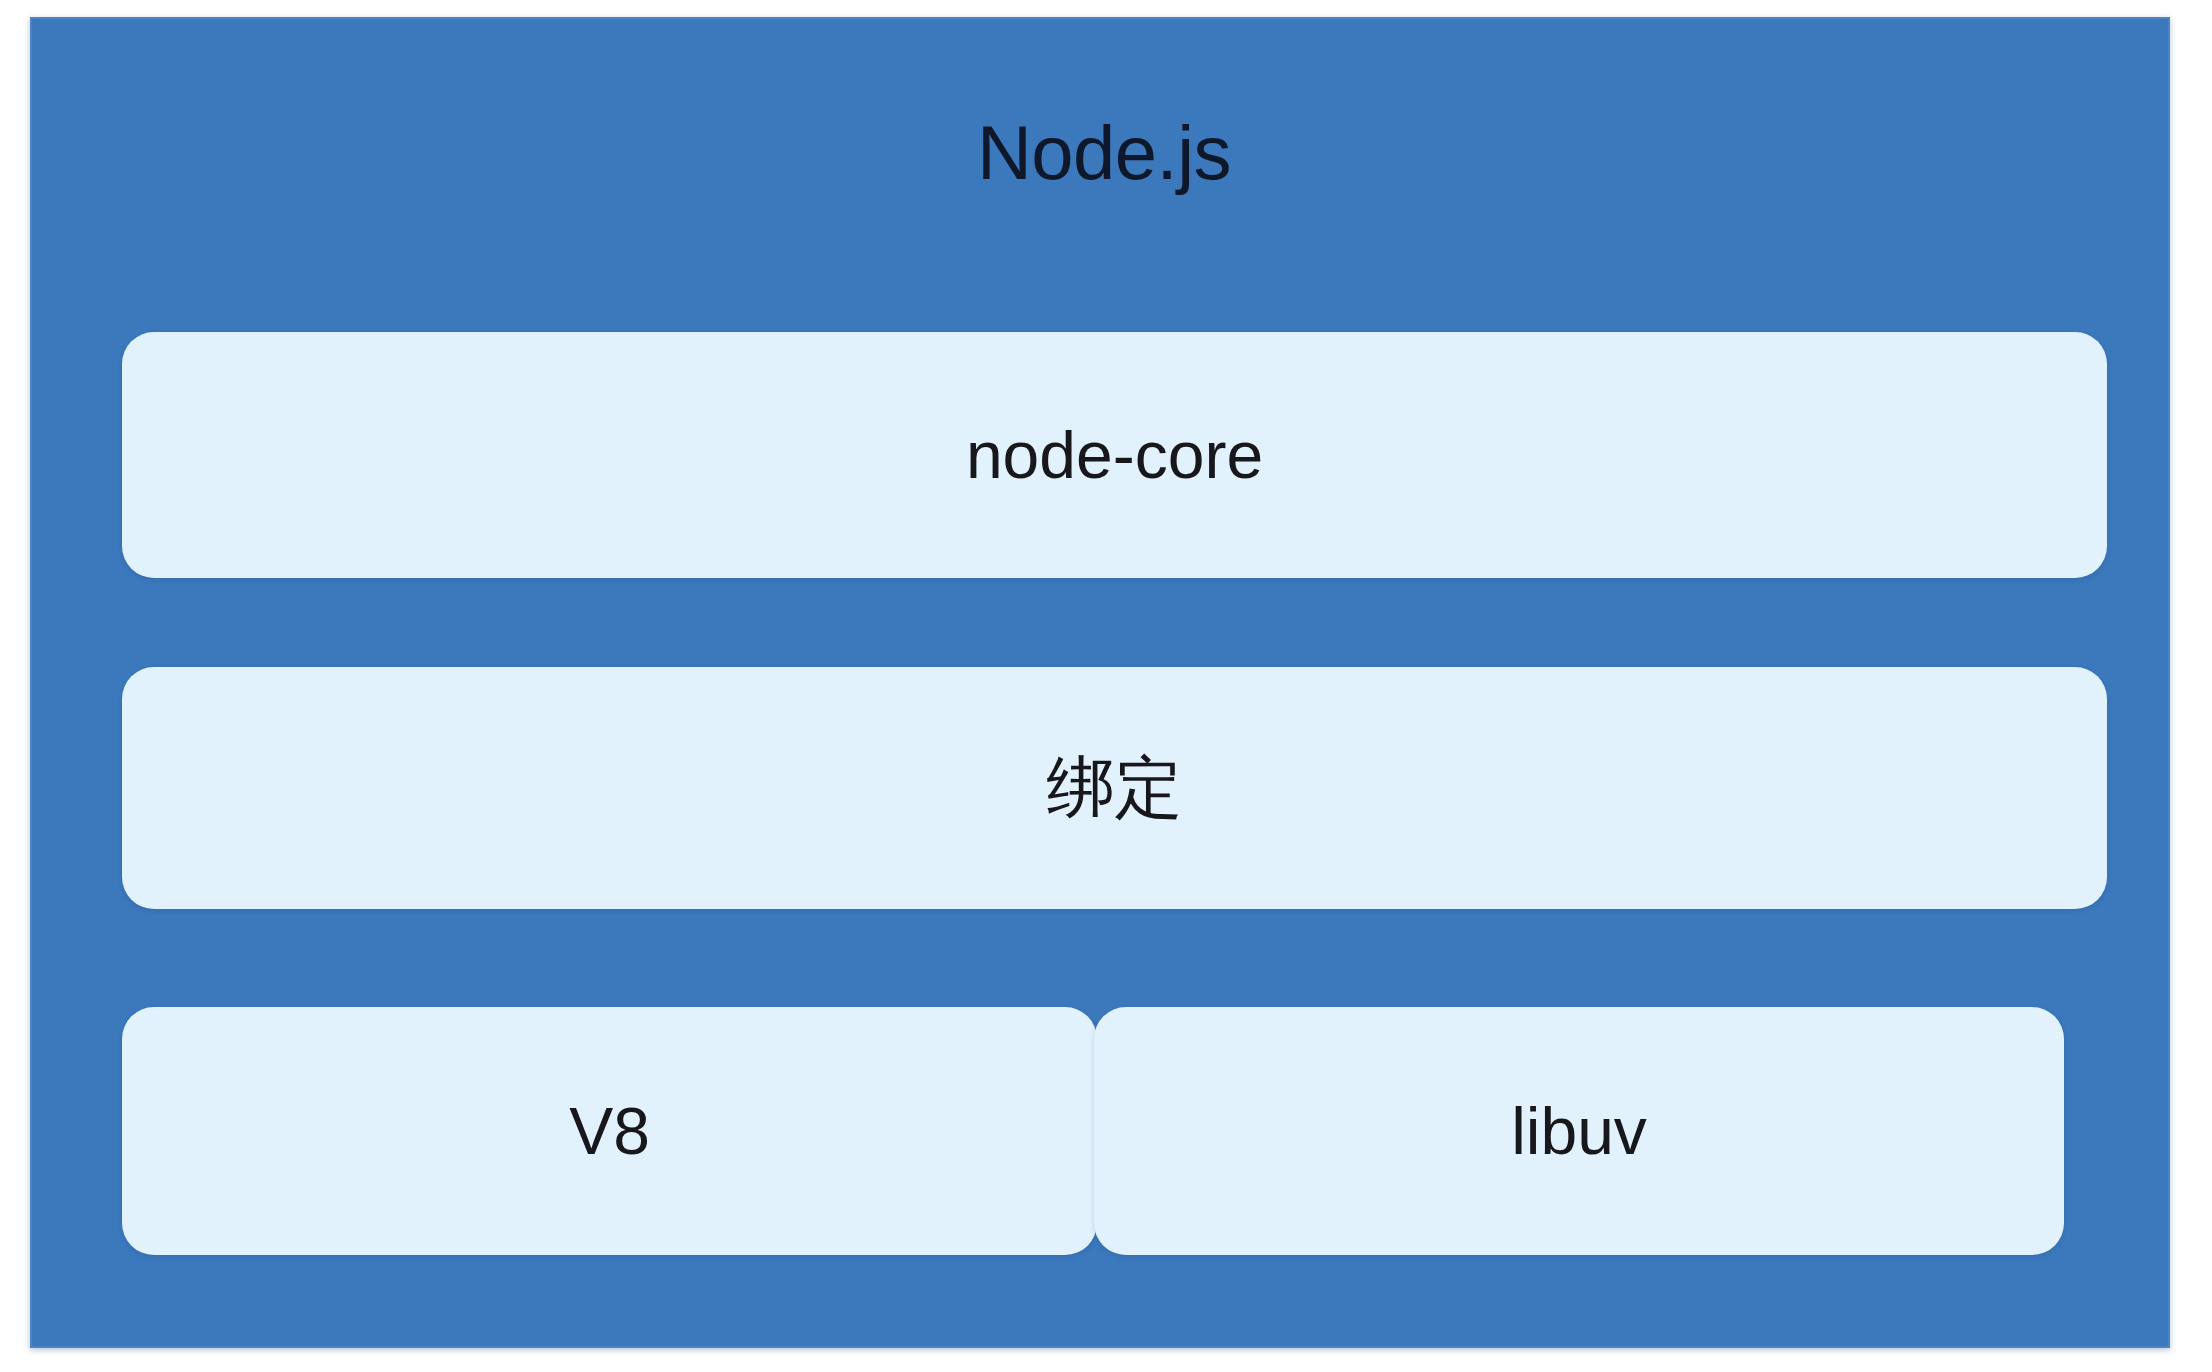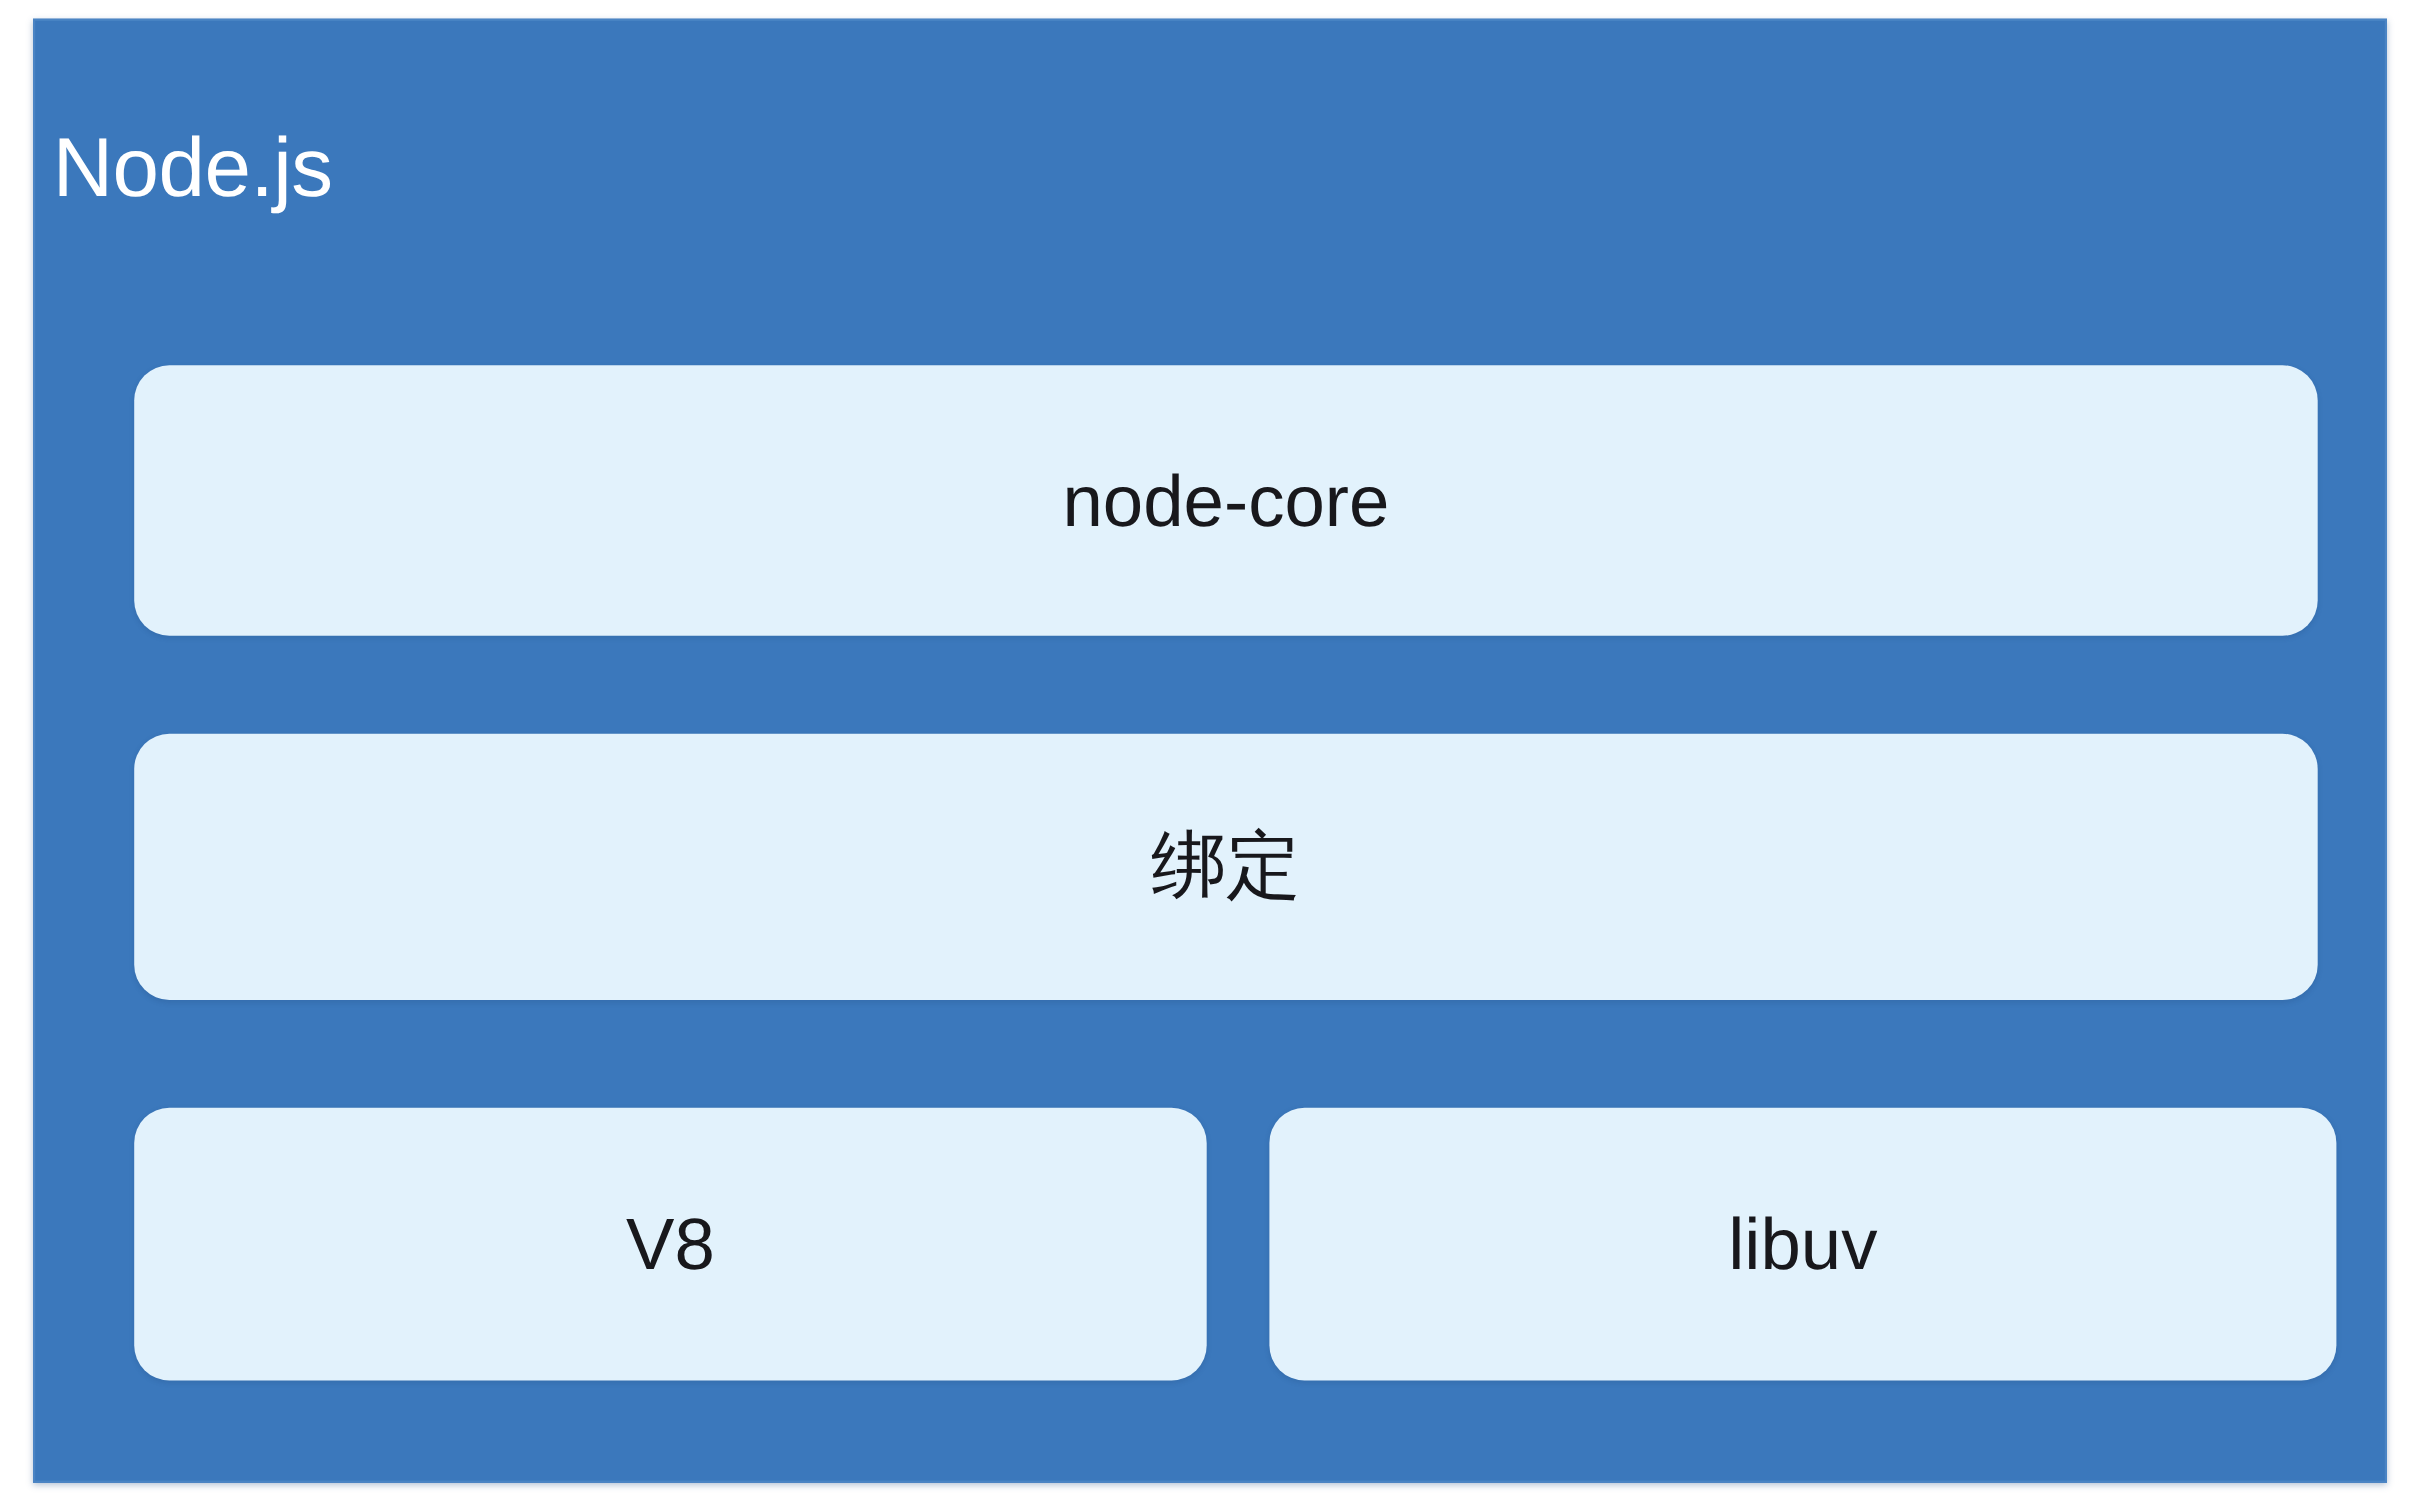--- a/index.html
+++ b/index.html
@@ -29,25 +29,25 @@
     width: 2140px;
     height: 1331px;
     background: #3b78bc;
     border: 2px solid #4a84c4;
     box-sizing: border-box;
     box-shadow: 0 2px 6px rgba(40, 80, 130, 0.35);
   }
 
   .panel-title {
     position: absolute;
-    left: 16px;
+    left: 4px;
     top: 0;
     width: 100%;
-    text-align: left;
-    color: #ffffff;
+    text-align: center;
+    color: #0f172a;
     font-size: 76px;
     font-weight: 400;
     line-height: 1;
     padding-top: 96px;
     letter-spacing: -0.5px;
     white-space: nowrap;
   }
 
   
   .card {
@@ -92,21 +92,21 @@
 
   
   #card-v8 {
     left: 90px;
     top: 988px;
     width: 975px;
     height: 248px;
   }
 
   #card-libuv {
-    left: 1122px;
+    left: 1062px;
     top: 988px;
     width: 970px;
     height: 248px;
   }
 </style>
 </head>
 <body>
 
 <div id="canvas">
 

